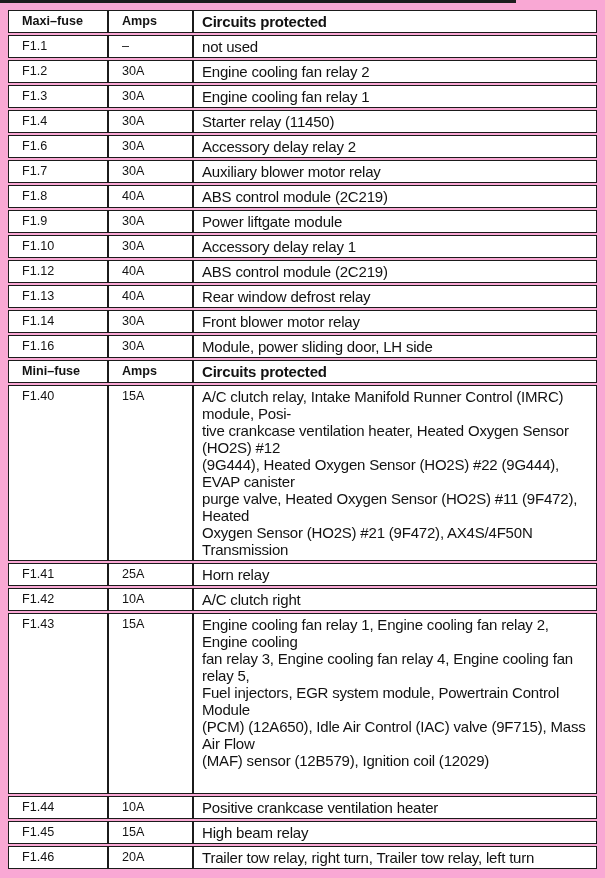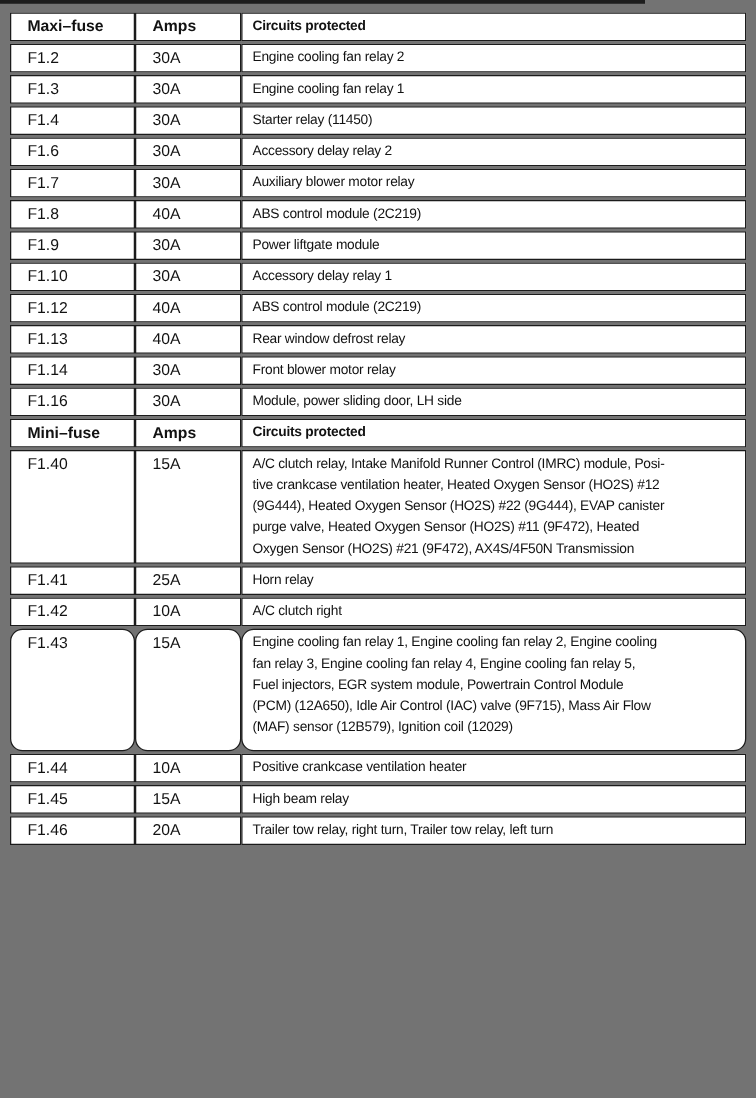--- a/index.html
+++ b/index.html
@@ -11,21 +11,21 @@
     width: 605px;
     height: 878px;
     position: relative;
     font-family: "Liberation Sans", "DejaVu Sans", sans-serif;
     color: #121212;
   }
   .page {
     position: relative;
     width: 605px;
     height: 878px;
-    background: #737373;
+    background: #f9a8d4;
     overflow: hidden;
   }
   
   .scan-artifact {
     position: absolute;
     left: 0;
     top: 0;
     width: 516px;
     height: 3px;
     background: #1d1d1d;
@@ -48,51 +48,55 @@
     background: #ffffff;
     vertical-align: top;
     padding: 2px 4px 2px 13px;
     font-size: 12.6px;
     line-height: 17px;
     color: #121212;
   }
   td.circ {
     padding-left: 8px;
     padding-right: 4px;
-    font-size: 11px;
+    font-size: 15px;
     letter-spacing: -0.2px;
     white-space: pre-line;
   }
   tr.hdr td {
     font-weight: bold;
   }
   
   tr.xpad td {
-    padding-bottom: 9px;
-    border-radius: 10px;
+    padding-bottom: 24px;
   }
 </style>
 </head>
 <body>
 
 <div class="page">
   <div class="scan-artifact"></div>
 
   <table class="fuse-table">
     <colgroup>
       <col class="c-fuse">
         <col class="c-amps">
         <col class="c-circ">
     </colgroup>
 
     <tbody>
       <tr class="hdr">
         <td>Maxi–fuse</td>
         <td>Amps</td>
         <td class="circ">Circuits protected</td>
+      </tr>
+      <tr>
+        <td>F1.1</td>
+        <td>–</td>
+        <td class="circ">not used</td>
       </tr>
       <tr>
         <td>F1.2</td>
         <td>30A</td>
         <td class="circ">Engine cooling fan relay 2</td>
       </tr>
       <tr>
         <td>F1.3</td>
         <td>30A</td>
         <td class="circ">Engine cooling fan relay 1</td>

